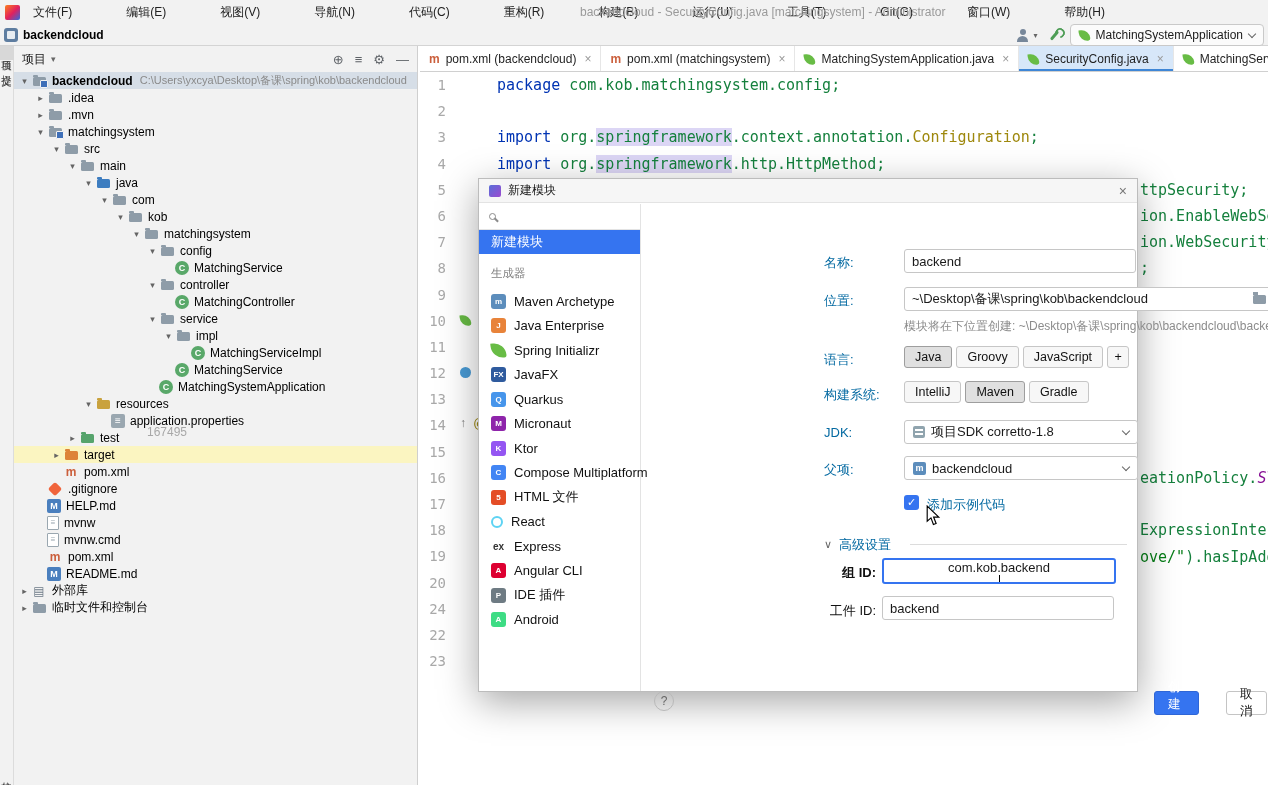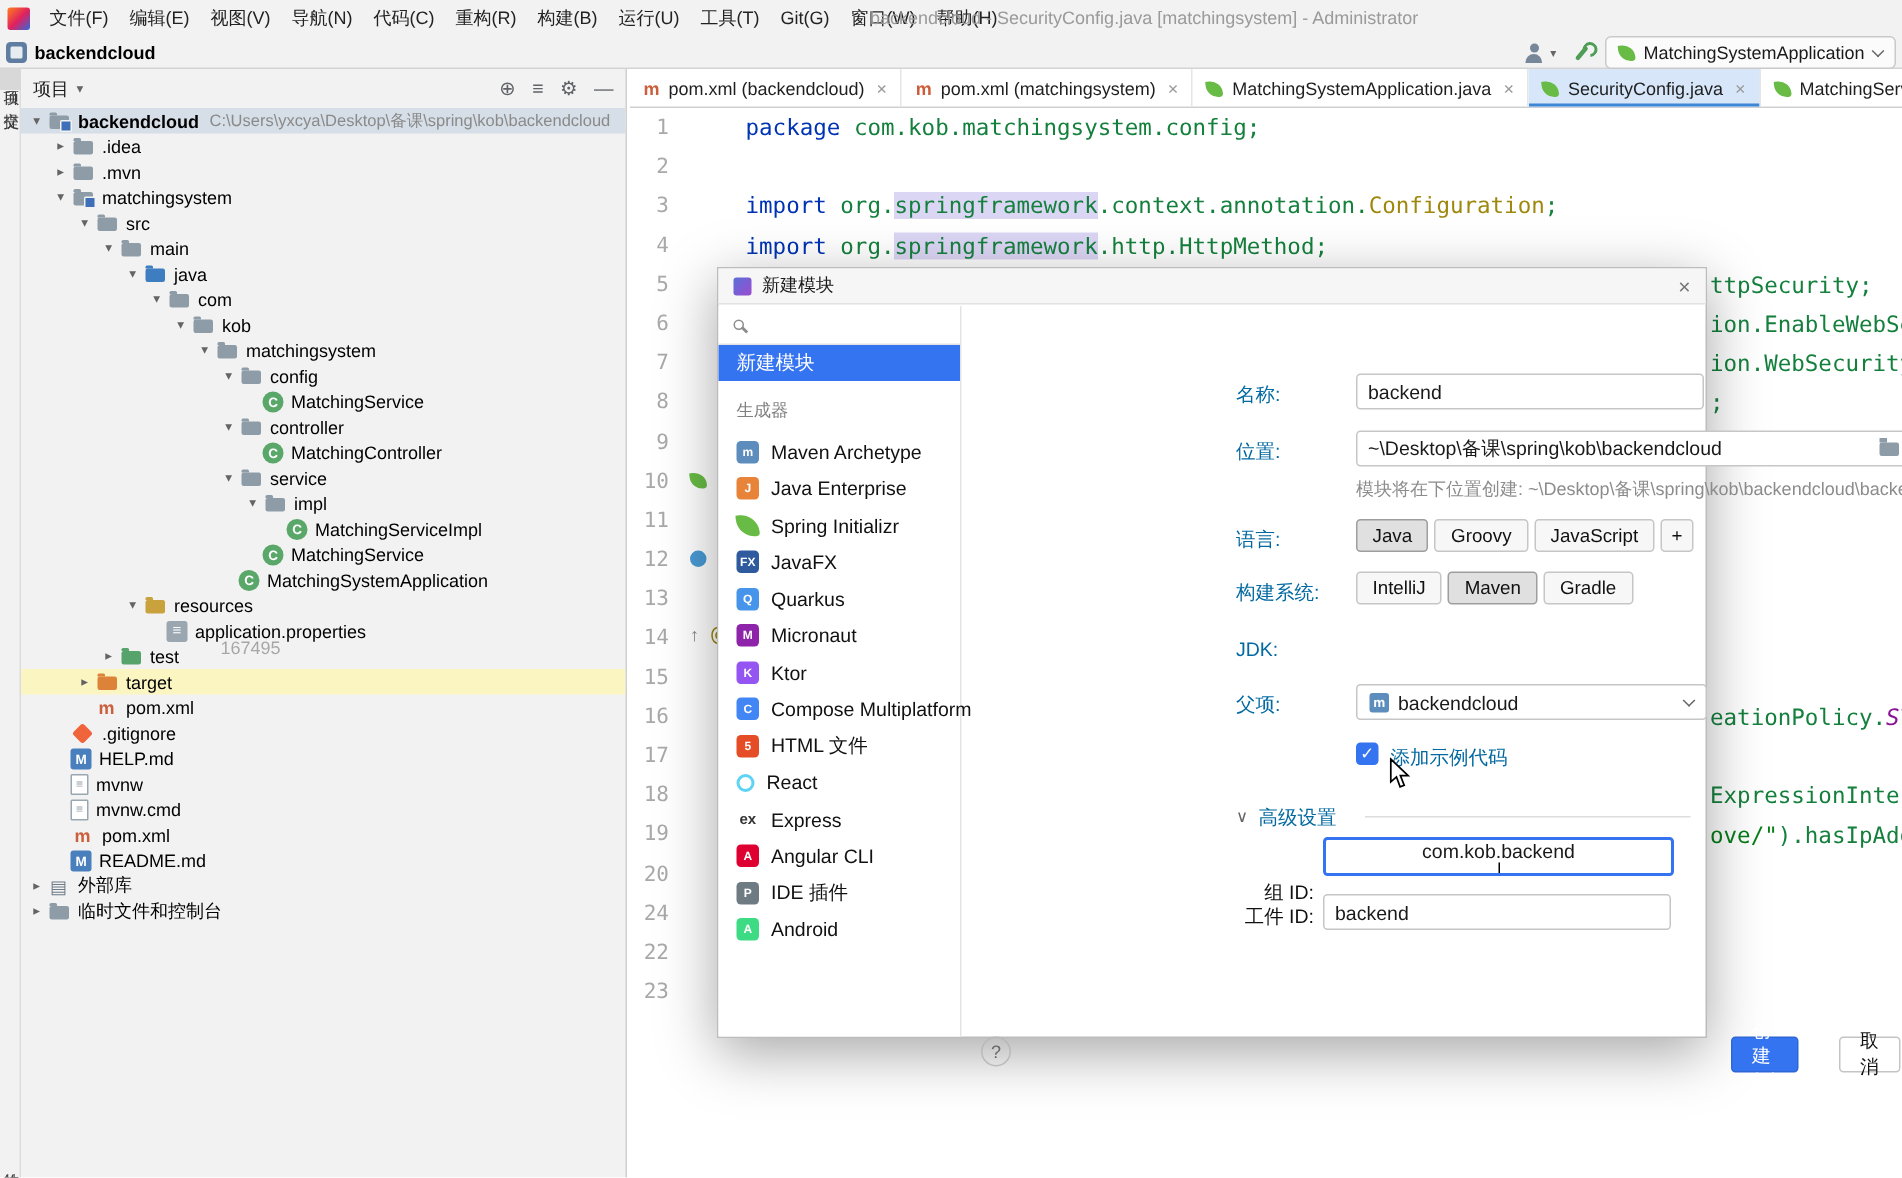--- a/index.html
+++ b/index.html
@@ -2,21 +2,21 @@
 <html><head>
 <meta charset="utf-8">
 <style>
   * { margin:0; padding:0; box-sizing:border-box; }
   html,body { width:1268px; height:785px; overflow:hidden; }
   body { position:relative; font-family:"Liberation Sans","DejaVu Sans",sans-serif; font-size:12px; color:#1a1a1a; background:#fff; }
 
   
   .titlebar { position:absolute; left:0; top:0; width:1268px; height:24px; background:#f2f2f2; display:flex; align-items:center; }
   .logo { width:15px; height:15px; margin:0 6px 0 5px; border-radius:2px; background:linear-gradient(135deg,#fc801d,#e1205e 52%,#2e6bdf); flex:none; }
-  .menus { display:flex; align-items:flex-end; }
+  .menus { display:flex; align-items:flex-end;gap:40px; }
   .menu-item { padding:0 7px; height:24px; line-height:24px; color:#222; white-space:nowrap; }
   .wtitle { position:absolute; left:580px; top:0; height:24px; line-height:24px; color:#9a9a9a; white-space:nowrap; }
 
   
   .toolbar { position:absolute; left:0; top:24px; width:1268px; height:22px; background:#f2f2f2; border-bottom:1px solid #d4d4d4; display:flex; align-items:center; }
   .proj-ic { width:14px; height:14px; margin:0 5px 0 4px; border-radius:3px; background:#5e7da0; position:relative; flex:none; }
   .proj-ic::after { content:""; position:absolute; left:3px; top:3px; width:8px; height:8px; background:#fff; border-radius:1px; opacity:.85; }
   .proj-name { font-weight:bold; color:#000; }
   .tb-right { position:absolute; right:4px; top:0; height:22px; display:flex; align-items:center; gap:9px; }
   .person { width:14px; height:13px; position:relative; }
@@ -569,36 +569,41 @@
       </div>
 
     <span class="dlbl" style="left:182px;top:182px;">构建系统:</span>
     <div class="segrow" style="left:262px;top:177px;">
         <span class="seg">IntelliJ</span>
         <span class="seg sel">Maven</span>
         <span class="seg">Gradle</span>
       </div>
 
     <span class="dlbl" style="left:182px;top:221px;">JDK:</span>
+    <div class="combo" style="left:262px;top:216px;width:234px;">
+      <span class="sdkic"></span>
+      <span>项目SDK corretto-1.8</span>
+      <span class="chev"></span>
+    </div>
 
     <span class="dlbl" style="left:182px;top:257px;">父项:</span>
     <div class="combo" style="left:262px;top:252px;width:234px;">
       <span class="modic">m</span>
       <span>backendcloud</span>
       <span class="chev"></span>
     </div>
 
     <span class="cb" style="left:262px;top:291px;">✓</span>
     <span class="dlbl" style="left:285px;top:292px;">添加示例代码</span>
 
     <span class="advchev" style="left:182px;top:334px;">∨</span>
     <span class="dlbl" style="left:197px;top:332px;">高级设置</span>
     <span class="advline" style="left:268px;right:10px;top:340px;"></span>
 
-    <span class="rlabel" style="left:160px;top:382px;">组 ID:</span>
+    <span class="rlabel" style="left:160px;top:360px;font-weight:bold;">组 ID:</span>
     <div class="field focus" style="left:240px;top:354px;width:234px;flex-direction:column;">
       <span>com.kob.backend</span>
       <span class="tcaret"></span>
     </div>
 
     <span class="rlabel" style="left:160px;top:398px;">工件 ID:</span>
     <div class="field" style="left:240px;top:392px;width:232px;">
       <span>backend</span>
     </div>
 

